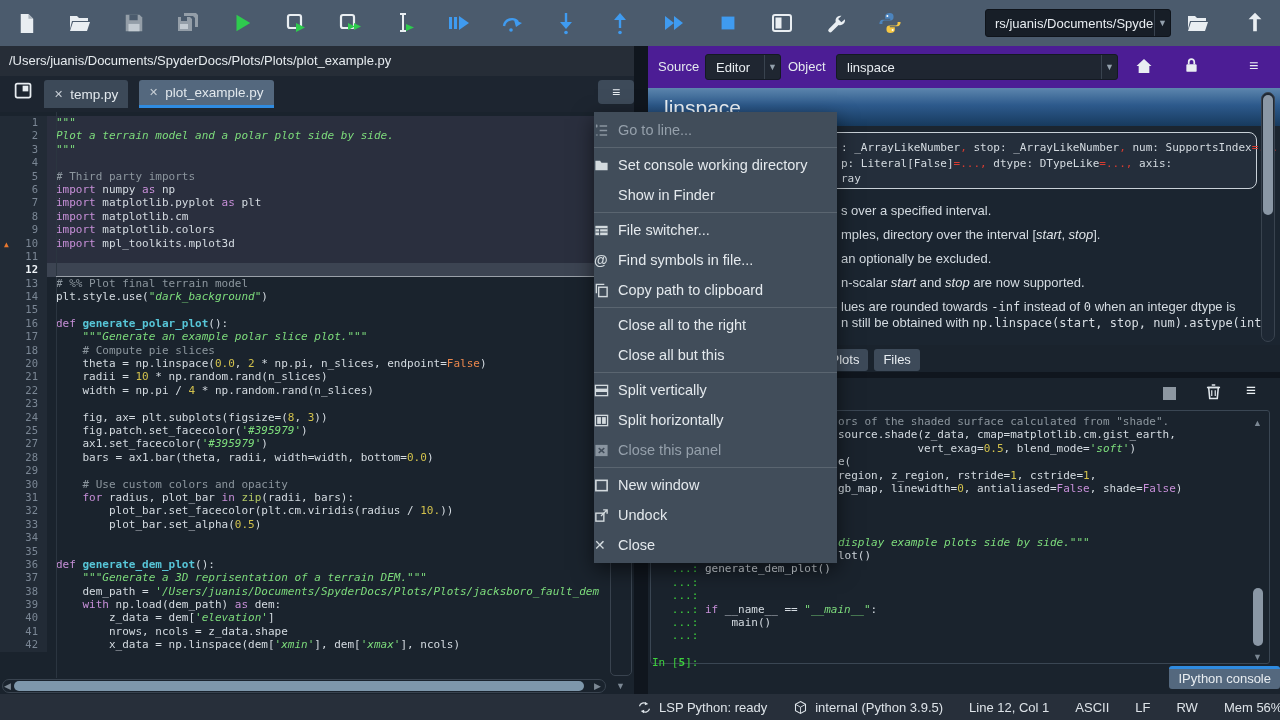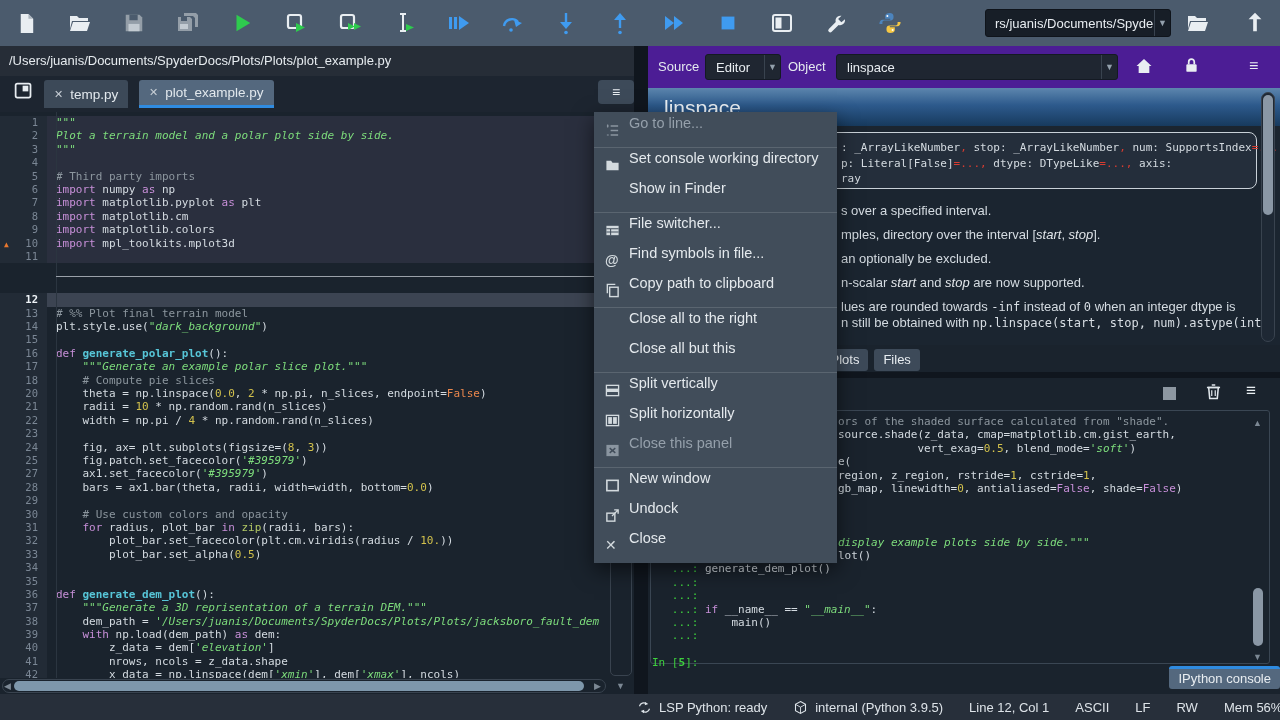--- a/index.html
+++ b/index.html
@@ -15,21 +15,21 @@
   #pathbar{left:0;top:46px;width:634px;height:30px;background:#262d37;color:#e6ebef;font-size:13px;line-height:30px;padding-left:9px;box-sizing:border-box;white-space:nowrap;}
   #tabbar{left:0;top:76px;width:634px;height:36px;background:#1d2530;}
   .ftab{position:absolute;bottom:4px;height:28px;display:flex;align-items:center;padding:0 10px;background:#3c4958;border-radius:3px 3px 0 0;color:#e2e8ed;font-size:13.5px;box-sizing:border-box;}
   .ftab .cx{color:#c7ced5;font-size:11px;margin-right:7px;}
   .ftab.active{background:#54687e;border-bottom:3px solid #2f8be0;}
   #tab-options{position:absolute;left:598px;top:80px;width:36px;height:24px;background:#3d4a59;border-radius:4px;color:#e8edf1;text-align:center;line-height:24px;font-size:14px;}
   
   #ed-rows{left:0;top:112px;width:608px;height:566px;overflow:hidden;padding-top:4px;box-sizing:border-box;}
   .ed-row{display:flex;height:13.4px;line-height:13.4px;}
   .ed-row.in-cell{background:#2a2f3e;}
-  .ed-row.cur{background:#3c4452;margin-top:30px;}
+  .ed-row.cur{background:#3c4452;}
   .ed-g{width:47px;flex:none;text-align:right;padding-right:9px;background:#222b36;color:#7b8795;font-family:"DejaVu Sans Mono",monospace;font-size:10.5px;position:relative;box-sizing:border-box;}
   .ed-row.cur .ed-g .num{color:#eef3f7;font-weight:bold;}
   .ed-g .warn{position:absolute;left:4px;top:1px;color:#e8772e;font-size:8px;}
   .ed-c{white-space:pre;padding-left:9px;font-family:"DejaVu Sans Mono",monospace;font-size:11px;color:#d4dbe1;}
   #gutter-border{left:56px;top:112px;width:1px;height:566px;background:#2b3540;}
   #cell-sep{left:56px;top:275.8px;width:552px;height:1.5px;background:#9aa1a9;}
   
   .sg-k{color:#c78fd8;}
   .sg-f{color:#57c6d8;font-weight:bold;}
   .sg-s{color:#7ddc7c;font-style:italic;}
@@ -69,21 +69,21 @@
   
   #console-frame{left:650px;top:410px;width:620px;height:254px;border:1px solid #3a4653;border-radius:3px;box-sizing:border-box;background:#1a232d;}
   .conline{height:13.4px;line-height:13.4px;white-space:pre;font-family:"DejaVu Sans Mono",monospace;font-size:11px;color:#d4dbe1;}
   #con-vthumb{left:1253px;top:588px;width:10px;height:58px;background:#8a97a5;border-radius:5px;}
   
   #statusbar{left:0;top:694px;width:1280px;height:26px;background:#272f3a;}
   #status-items{position:absolute;left:637px;top:0;height:26px;display:flex;align-items:center;gap:26px;color:#dde3e8;font-size:13px;white-space:nowrap;}
   .stit{display:flex;align-items:center;gap:7px;}
   
   #ed-menu{left:594px;top:112px;width:243px;background:#414d5a;box-shadow:0 7px 20px rgba(0,0,0,.55);padding:3px 0;box-sizing:border-box;z-index:50;}
-  .menu-item{height:30px;display:flex;padding-left:11px;color:#e4e9ed;font-size:14.5px;}
+  .menu-item{height:30px;display:flex;align-items:center;color:#e4e9ed;font-size:14.5px;}
   .menu-item.disabled{color:#95a0ab;}
   .mi-ic{width:24px;flex:none;display:flex;align-items:center;color:#d3dade;font-size:13px;}
   .menu-item.disabled .mi-ic{color:#8a95a0;}
   .menu-sep{height:1px;background:#5a6570;margin:2px 0;}
 </style>
 </head>
 <body>
 
 <div id="toolbar" class="abs">
   <span class="tbtn">

